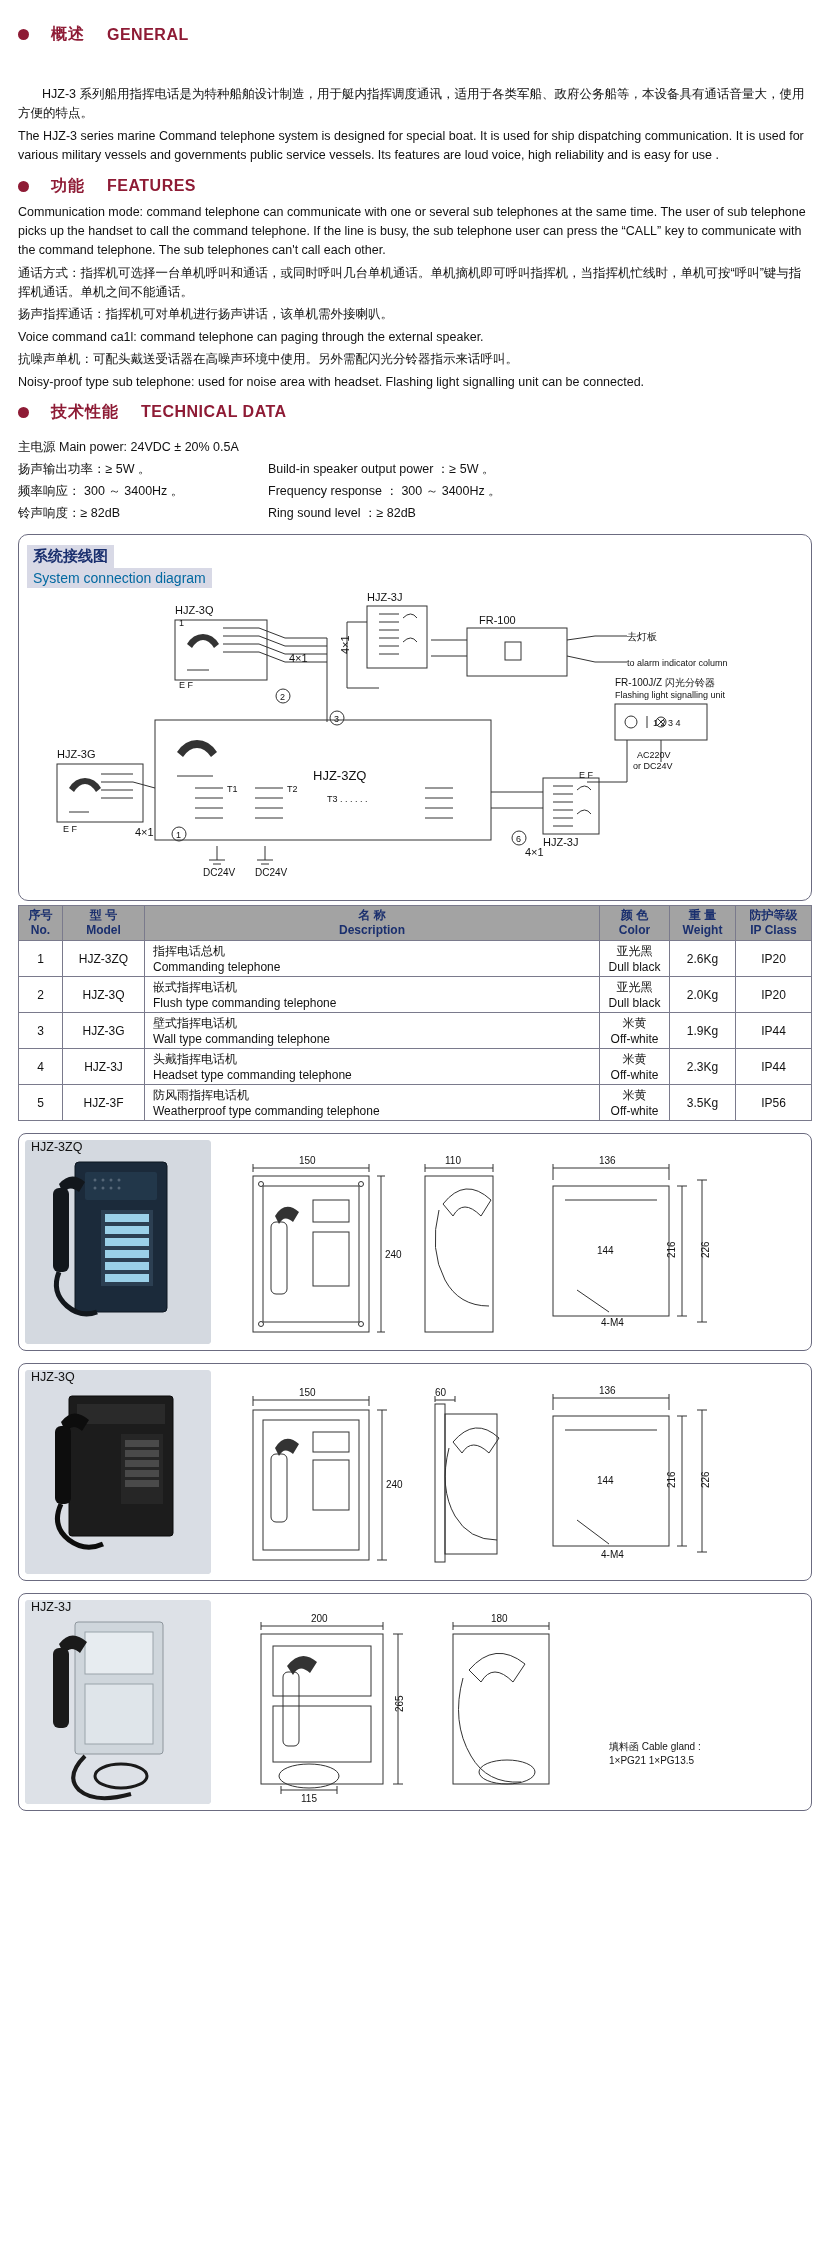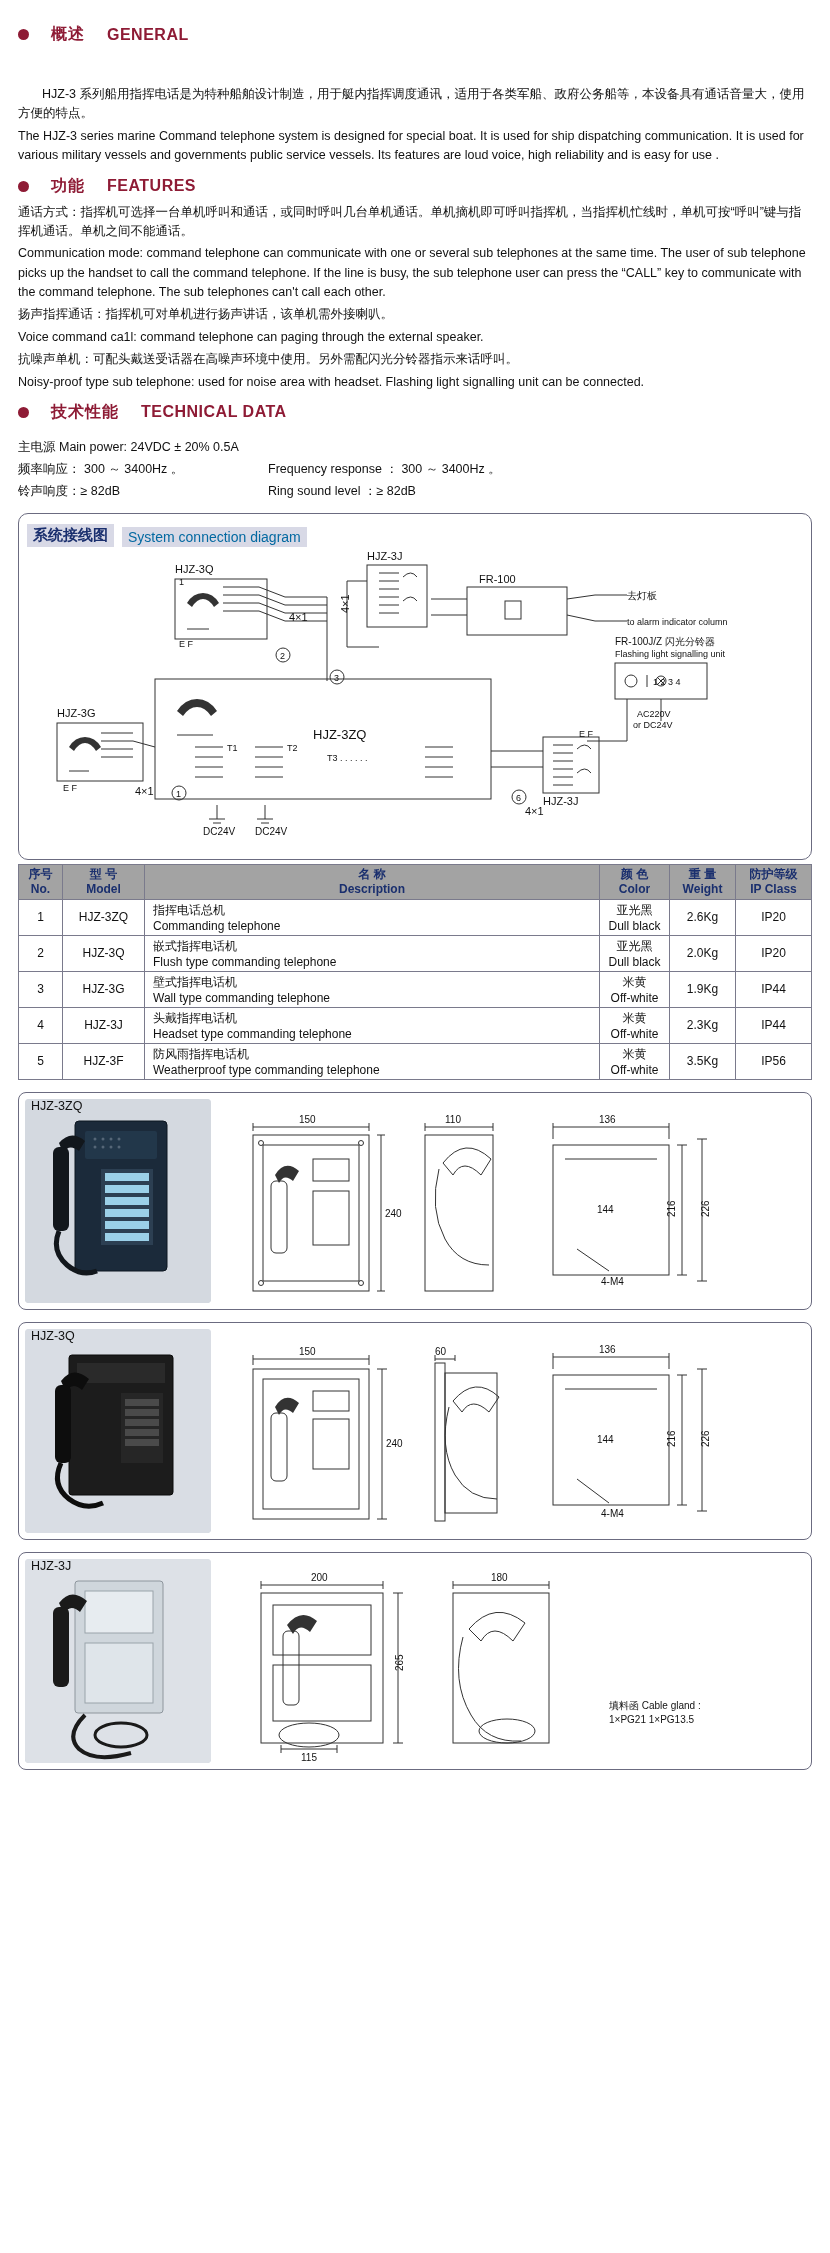--- a/index.html
+++ b/index.html
@@ -23,21 +23,21 @@
   p.body.indent { text-indent: 24px; margin-top: 40px; }
 
   
   .tech { margin-top:14px; }
   .tech-row { display:flex; line-height:1.75; font-size:12.5px; }
   .tech-row .c1 { width:250px; flex:0 0 250px; }
   .tech-row .c2 { flex:1; }
 
   
   .diagram-wrap { margin-top:10px; border:1px solid #6b6b80; border-radius:10px; padding:10px 8px 8px 8px; position:relative; }
-  .diagram-title { display:flex; align-items:flex-end; gap:8px; margin-bottom:4px; }
+  .diagram-title { display:flex; align-items:flex-start; margin-bottom:4px;flex-direction:column; }
   .diagram-title .cn { background:#d8d9e6; color:#1a2f6e; font-weight:bold; font-size:15px; padding:2px 6px; }
   .diagram-title .en { background:#d8d9e6; color:#0369a1; font-size:14px; padding:2px 6px; }
   .diagram-canvas { position:relative; height:300px; }
 
   
   table.plist { border-collapse:collapse; width:100%; margin-top:4px; font-size:12px; }
   table.plist th, table.plist td { border:1px solid #7a7a8c; padding:2px 4px; text-align:center; vertical-align:middle; }
   table.plist thead th { background:#a3a3a3; color:#1a2f6e; font-weight:bold; line-height:1.25; }
   table.plist td.desc { text-align:left; padding-left:8px; }
   .cn-line { display:block; }
@@ -68,36 +68,40 @@
     <span class="sec-en">GENERAL</span>
   </div>
   <p class="body indent">HJZ-3 系列船用指挥电话是为特种船舶设计制造，用于艇内指挥调度通讯，适用于各类军船、政府公务船等，本设备具有通话音量大，使用方便的特点。</p>
   <p class="body">The HJZ-3 series marine Command telephone system is designed for special boat. It is used for ship dispatching communication. It is used for various military vessels and governments public service vessels. Its features are loud voice, high reliability and is easy for use .</p>
 
   <div class="sec-head">
     <span class="bullet"></span>
     <span class="sec-cn">功能</span>
     <span class="sec-en">FEATURES</span>
   </div>
+  <p class="body">Communication mode: command telephone can communicate with  one or several sub telephones at the same time. The user of sub telephone picks up the handset to call the command telephone. If the line is busy, the sub telephone user can press the “CALL” key to communicate with the command telephone. The sub telephones can't call each other.</p>
   <p class="body">通话方式：指挥机可选择一台单机呼叫和通话，或同时呼叫几台单机通话。单机摘机即可呼叫指挥机，当指挥机忙线时，单机可按“呼叫”键与指挥机通话。单机之间不能通话。</p>
-  <p class="body">Communication mode: command telephone can communicate with  one or several sub telephones at the same time. The user of sub telephone picks up the handset to call the command telephone. If the line is busy, the sub telephone user can press the “CALL” key to communicate with the command telephone. The sub telephones can't call each other.</p>
   <p class="body">扬声指挥通话：指挥机可对单机进行扬声讲话，该单机需外接喇叭。</p>
   <p class="body">Voice command ca1l:  command telephone can paging through the  external  speaker.</p>
   <p class="body">抗噪声单机：可配头戴送受话器在高噪声环境中使用。另外需配闪光分铃器指示来话呼叫。</p>
   <p class="body">Noisy-proof type sub telephone: used for noise area with headset. Flashing light signalling unit can be connected.</p>
 
   <div class="sec-head">
     <span class="bullet"></span>
     <span class="sec-cn">技术性能</span>
     <span class="sec-en">TECHNICAL  DATA</span>
   </div>
   <div class="tech">
     <div class="tech-row">
       <span class="c1">主电源  Main power: 24VDC ± 20%    0.5A</span>
       <span class="c2"></span>
+    </div>
+    <div class="tech-row">
+      <span class="c1">扬声输出功率：≥ 5W 。</span>
+      <span class="c2">Build-in speaker output power ：≥ 5W 。</span>
     </div>
     <div class="tech-row">
       <span class="c1">频率响应：  300 ～ 3400Hz 。</span>
       <span class="c2">Frequency response ：   300 ～ 3400Hz 。</span>
     </div>
     <div class="tech-row">
       <span class="c1">铃声响度：≥ 82dB</span>
       <span class="c2">Ring sound level ：≥ 82dB</span>
     </div>
   </div>

